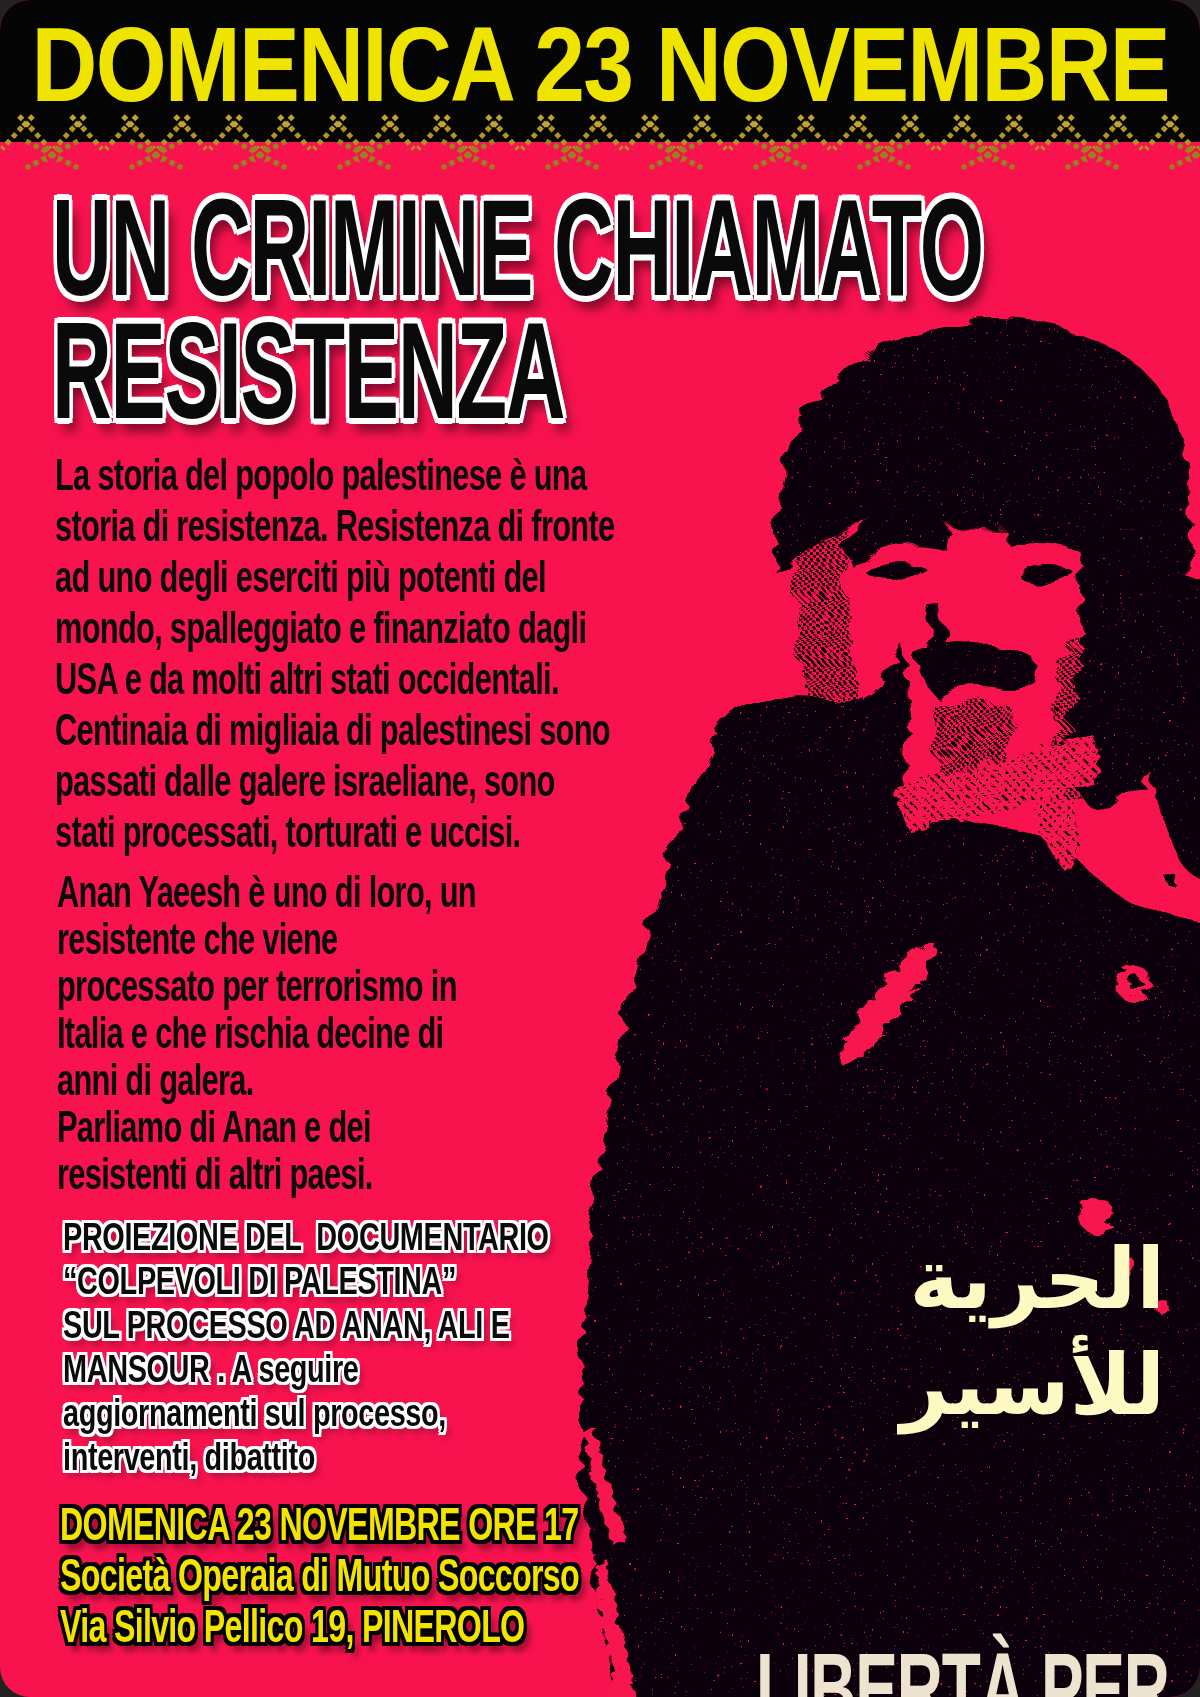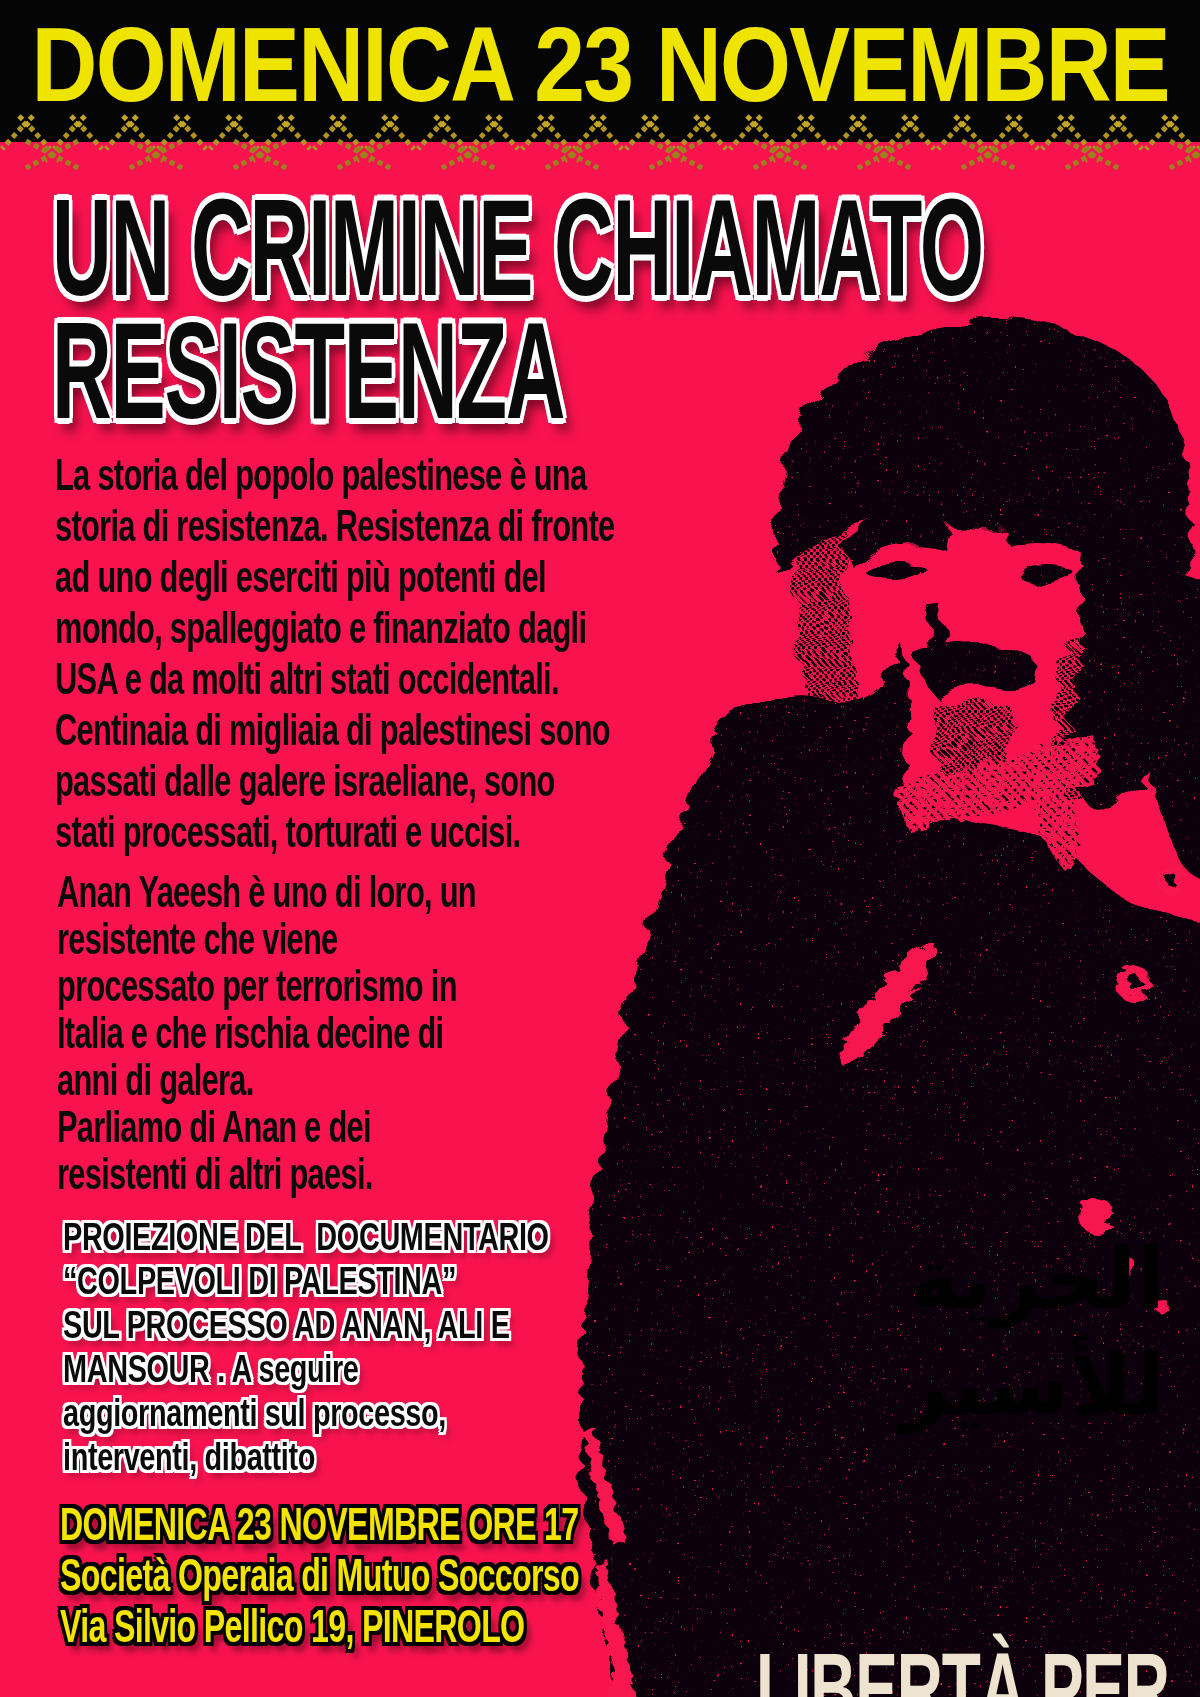--- a/index.html
+++ b/index.html
@@ -1,19 +1,20 @@
 <!DOCTYPE html>
 <html><head>
 <meta charset="utf-8">
 <style>
   html,body { margin:0; padding:0; background:#222; }
   .poster {
     position:relative; width:1200px; height:1697px; overflow:hidden;
     background:#F8134F;
     font-family:"Liberation Sans", sans-serif;
+    border-radius:30px;
   }
   
   .header {
     position:absolute; top:0; left:0; width:100%; height:142px;
     background:#050505; display:flex; align-items:flex-start; justify-content:center;
     z-index:4;
   }
   .banner-title {
     margin-top:14px;
     color:#EEE400; font-weight:bold; font-size:106px; line-height:100px;
@@ -44,21 +45,21 @@
   .t-venue {
     font-size:46px; color:#F2E300; letter-spacing:-1px; transform:scaleX(0.70);
     text-shadow:
       -4px -4px 0 #000, 4px -4px 0 #000, -4px 4px 0 #000, 4px 4px 0 #000,
       -4px 0 0 #000, 4px 0 0 #000, 0 -4px 0 #000, 0 4px 0 #000,
       8px 9px 7px rgba(0,0,0,.5);
   }
   .arabic {
     position:absolute; left:620px; top:1226px; width:545px; z-index:6;
     text-align:right; direction:rtl;
-    color:#000000; font-family:"DejaVu Sans", sans-serif; font-weight:bold;
+    color:#fef9c3; font-family:"DejaVu Sans", sans-serif; font-weight:bold;
     font-size:84px; line-height:106px;
   }
   .libertas {
     position:absolute; left:640px; top:1458px; width:560px; z-index:6;
     text-align:center; color:#EDE3CF; font-weight:bold;
     font-size:100px; line-height:92px; letter-spacing:-2px; white-space:pre;
   }
   .libertas .cl { display:inline-block; transform:scaleX(0.64); transform-origin:50% 50%; }
 </style>
 </head>

